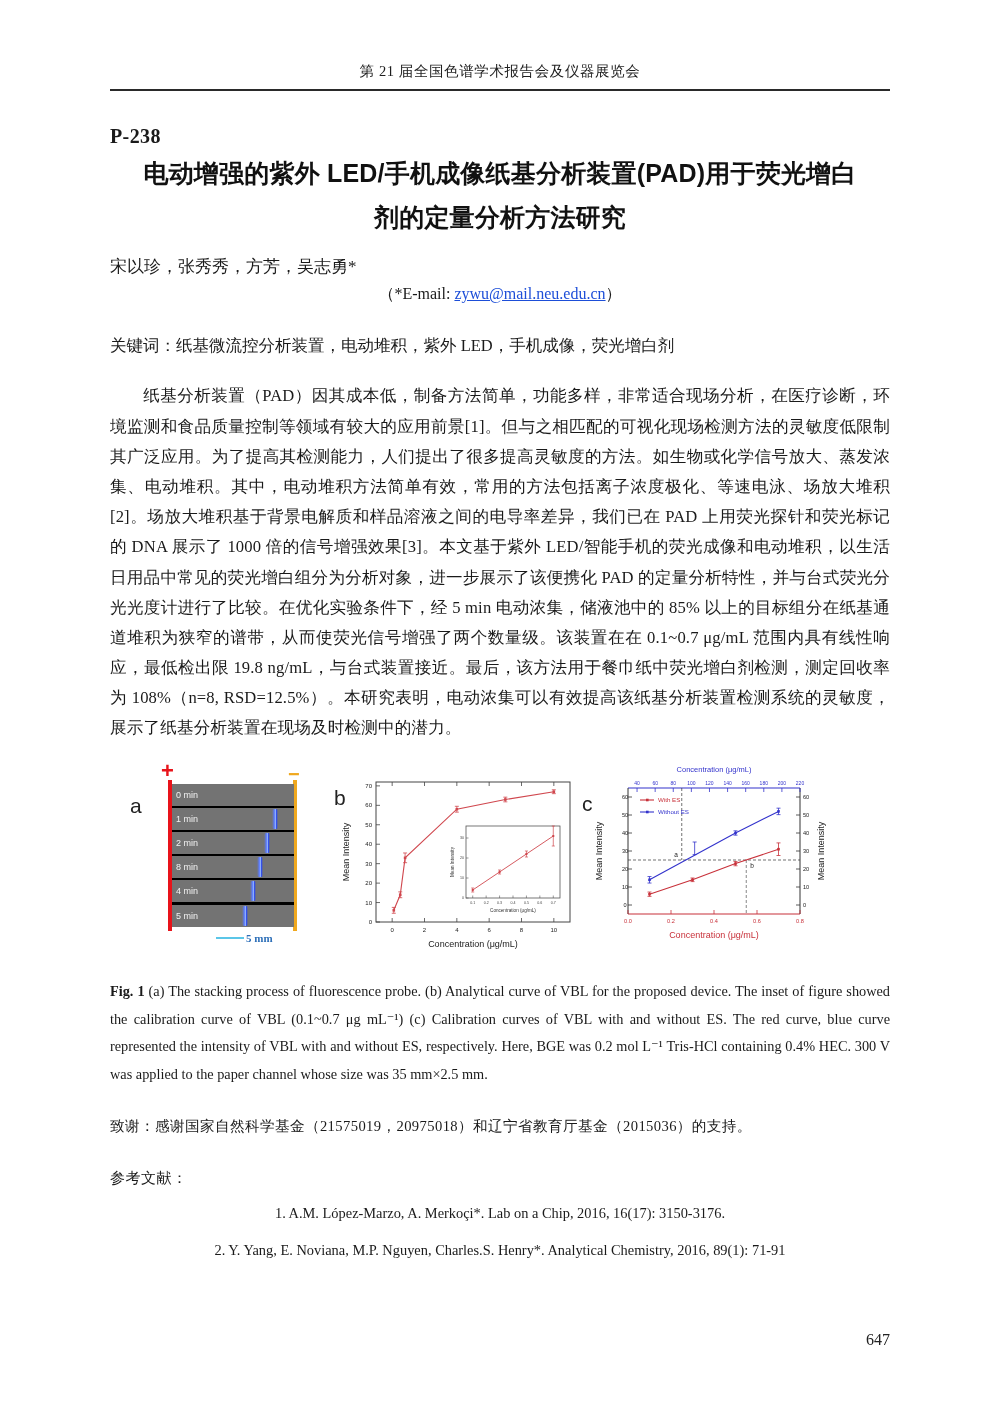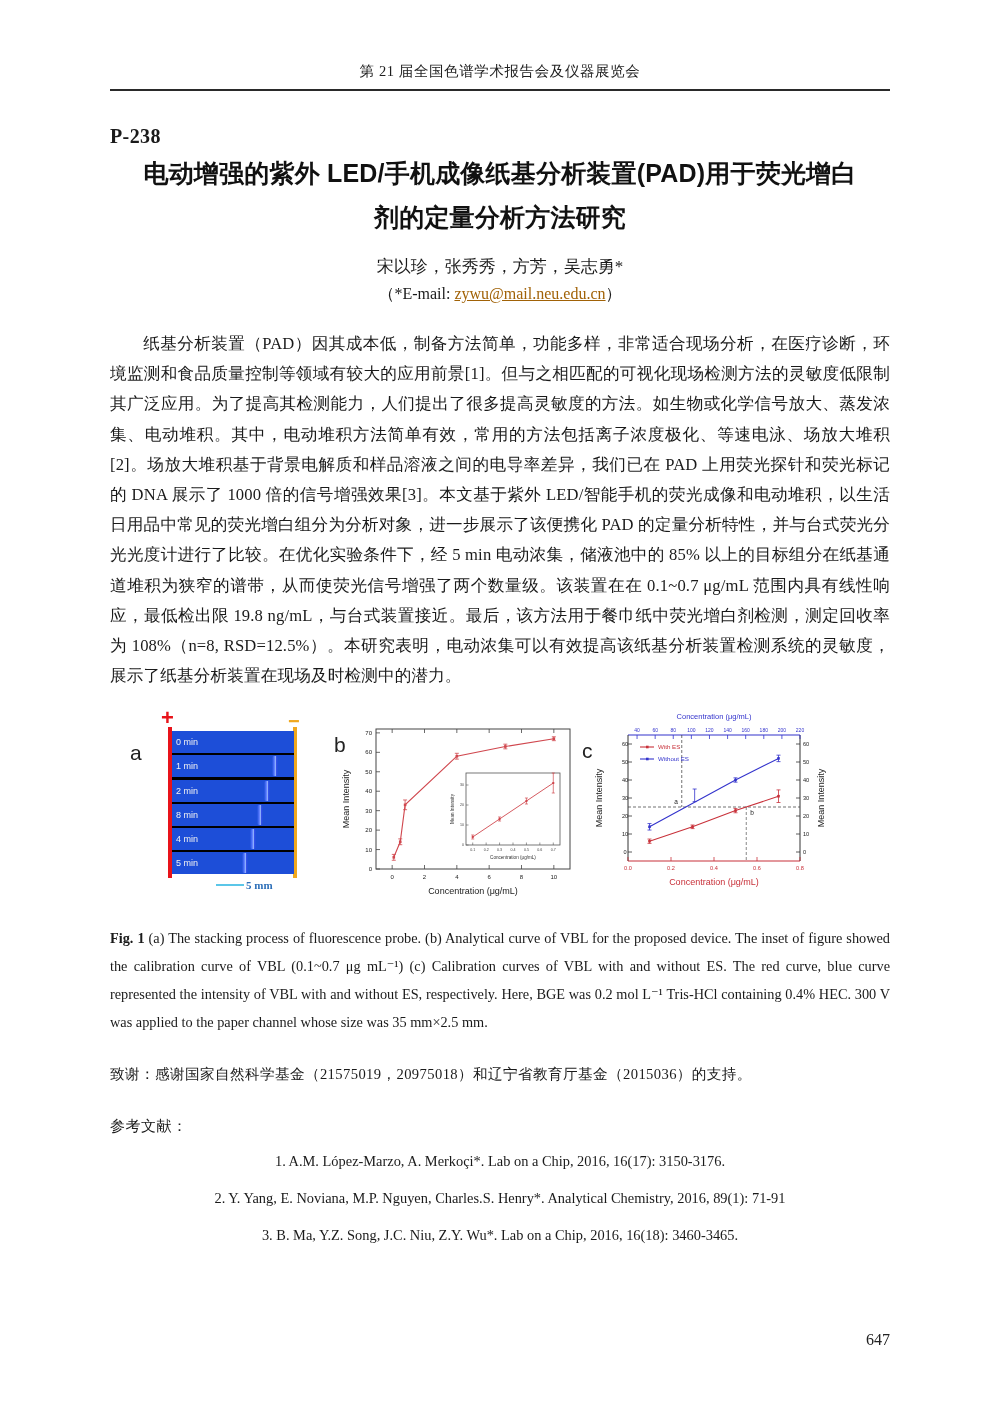--- a/index.html
+++ b/index.html
@@ -48,36 +48,36 @@
     text-align:center;
     font-family:"Liberation Sans","DejaVu Sans",sans-serif;
     font-weight:bold;
     font-size:25px;
     line-height:1.75;
     letter-spacing:.2px;
     color:#111;
   }
   .authors{
     margin-top:14px;
-    text-align:center;
+    text-align:left;
     font-size:17px;
     line-height:1.55;
   }
   .affil{
     text-align:center;
     font-size:16px;
     line-height:1.6;
   }
   .email-line{
     text-align:center;
     font-size:16px;
     line-height:1.7;
   }
   .email-link{
-    color:#a16207;
+    color:#1d4ed8;
     text-decoration:underline;
   }
 
   
   .keywords{
     margin-top:26px;
     font-size:16.5px;
     line-height:1.6;
   }
 
@@ -107,21 +107,21 @@
     font-family:"Liberation Sans","DejaVu Sans",sans-serif;
     font-size:21px;color:#222;
   }
   .strip-stack{
     position:absolute;left:44px;top:14px;width:122px;height:143px;
     background:#000;
     display:flex;flex-direction:column;justify-content:space-between;
   }
   .strip{
     position:relative;
-    height:22px;background:#1d4ed8;
+    height:22px;background:#737373;
     overflow:hidden;
   }
   .strip-label{
     position:absolute;left:4px;top:50%;transform:translateY(-50%);
     color:#f2f2f2;font-size:9px;
     font-family:"Liberation Sans","DejaVu Sans",sans-serif;
     z-index:3;
   }
   .band{
     position:absolute;top:1px;height:20px;width:5px;
@@ -205,20 +205,21 @@
   <div class="paper-id">P-238</div>
 
   <div class="title">
     <div>电动增强的紫外 LED/手机成像纸基分析装置(PAD)用于荧光增白</div>
     <div>剂的定量分析方法研究</div>
   </div>
 
   <div class="authors">宋以珍，张秀秀，方芳，吴志勇*</div>
   <div class="email-line"><span>（*E-mail: </span><a class="email-link" href="#">zywu@mail.neu.edu.cn</a><span>）</span></div>
 
+  <div class="keywords">关键词：纸基微流控分析装置，电动堆积，紫外 LED，手机成像，荧光增白剂</div>
 
   <div class="abstract">纸基分析装置（PAD）因其成本低，制备方法简单，功能多样，非常适合现场分析，在医疗诊断，环境监测和食品质量控制等领域有较大的应用前景[1]。但与之相匹配的可视化现场检测方法的灵敏度低限制其广泛应用。为了提高其检测能力，人们提出了很多提高灵敏度的方法。如生物或化学信号放大、蒸发浓集、电动堆积。其中，电动堆积方法简单有效，常用的方法包括离子浓度极化、等速电泳、场放大堆积[2]。场放大堆积基于背景电解质和样品溶液之间的电导率差异，我们已在 PAD 上用荧光探针和荧光标记的 DNA 展示了 1000 倍的信号增强效果[3]。本文基于紫外 LED/智能手机的荧光成像和电动堆积，以生活日用品中常见的荧光增白组分为分析对象，进一步展示了该便携化 PAD 的定量分析特性，并与台式荧光分光光度计进行了比较。在优化实验条件下，经 5 min 电动浓集，储液池中的 85% 以上的目标组分在纸基通道堆积为狭窄的谱带，从而使荧光信号增强了两个数量级。该装置在在 0.1~0.7 μg/mL 范围内具有线性响应，最低检出限 19.8 ng/mL，与台式装置接近。最后，该方法用于餐巾纸中荧光增白剂检测，测定回收率为 108%（n=8, RSD=12.5%）。本研究表明，电动浓集可以有效提高该纸基分析装置检测系统的灵敏度，展示了纸基分析装置在现场及时检测中的潜力。</div>
 
   <div class="figure">
     <div class="fig-inner">
 
       <div class="panel-a">
         <div class="panel-letter" style="left:2px;top:24px;">a</div>
         <div class="plus-sym">+</div>
         <div class="minus-sym">−</div>
@@ -486,17 +487,16 @@
     </div>
   </div>
 
   <div class="caption"><b>Fig. 1</b><span> (a) The stacking process of fluorescence probe. (b) Analytical curve of VBL for the proposed device. The inset of figure showed the calibration curve of VBL (0.1~0.7 μg mL⁻¹) (c) Calibration curves of VBL with and without ES. The red curve, blue curve represented the intensity of VBL with and without ES, respectively. Here, BGE was 0.2 mol L⁻¹ Tris-HCl containing 0.4% HEC. 300 V was applied to the paper channel whose size was 35 mm×2.5 mm.</span></div>
 
   <div class="ack">致谢：感谢国家自然科学基金（21575019，20975018）和辽宁省教育厅基金（2015036）的支持。</div>
 
   <div class="refs-head">参考文献：</div>
   <div class="ref">1. A.M. López-Marzo, A. Merkoçi*. Lab on a Chip, 2016, 16(17): 3150-3176.</div>
   <div class="ref">2. Y. Yang, E. Noviana, M.P. Nguyen, Charles.S. Henry*. Analytical Chemistry, 2016, 89(1): 71-91</div>
-  <div class="ref">3. B. Ma, Y.Z. Song, J.C. Niu, Z.Y. Wu*. Lab on a Chip, 2016, 16(18): 3460-3465.</div>
 
   <div class="folio">647</div>
 
 </div>
 
 </body></html>

